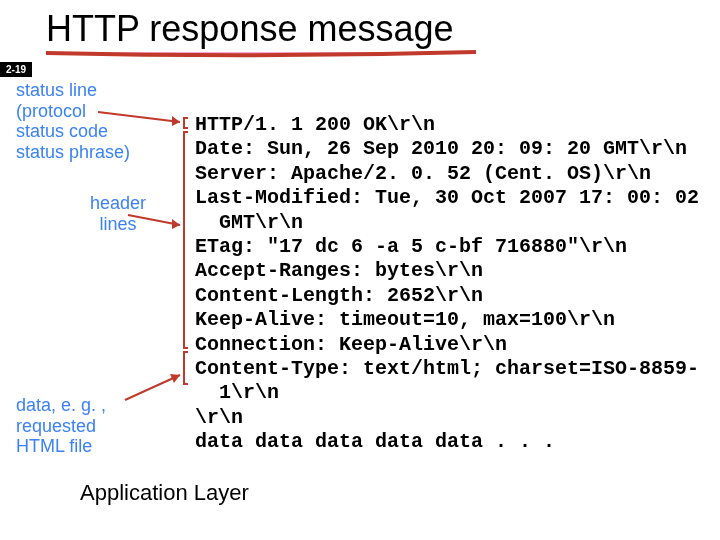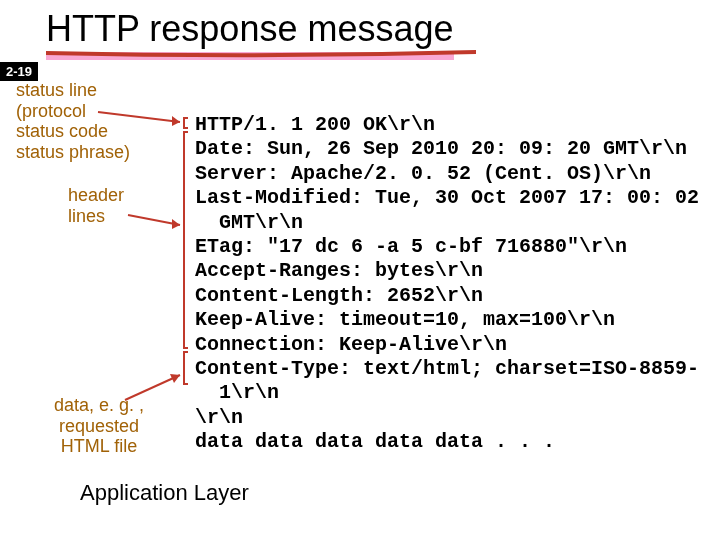--- a/index.html
+++ b/index.html
@@ -11,49 +11,49 @@
     background: #fff;
     position: relative;
     overflow: hidden;
   }
   .title {
     font-size: 36px;
     font-weight: 400;
     position: absolute;
     top: 8px;
     left: 46px;
-    border-bottom: 8px solid #f9a8d4;
+    border-bottom: 2px solid #f9a8d4;
     padding-bottom: 2px;
   }
   .title-underline {
     position: absolute;
     top: 50px;
     left: 46px;
     width: 430px;
     height: 8px;
   }
   .slide-label {
     position: absolute;
     top: 62px;
     left: 0;
     background: #000;
     color: #fff;
-    font-size: 13px;
+    font-size: 10px;
     padding: 2px 6px;
     font-weight: bold;
   }
   .annot {
     position: absolute;
     font-size: 18px;
     line-height: 1.15;
-    color: #a16207;
+    color: #3b82f6;
   }
   .annot1 { top: 80px; left: 16px; width: 150px; }
-  .annot2 { top: 185px; left: 68px; width: 100px; text-align: left; }
-  .annot3 { top: 395px; left: 24px; width: 150px; text-align: center; }
+  .annot2 { top: 193px; left: 68px; width: 100px; text-align: center; }
+  .annot3 { top: 395px; left: 16px; width: 150px; }
   .codeblock {
     position: absolute;
     top: 113px;
     left: 195px;
     font-family: "Courier New", monospace;
     font-size: 20px;
     font-weight: bold;
     line-height: 1.22;
     white-space: pre-wrap;
     width: 510px;

